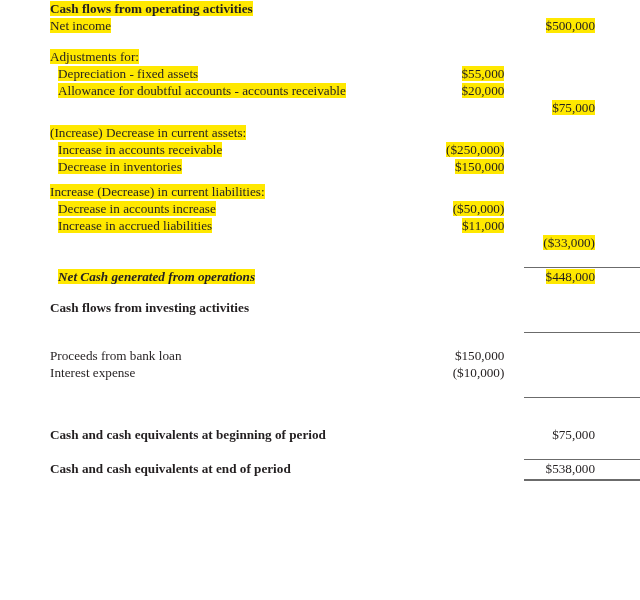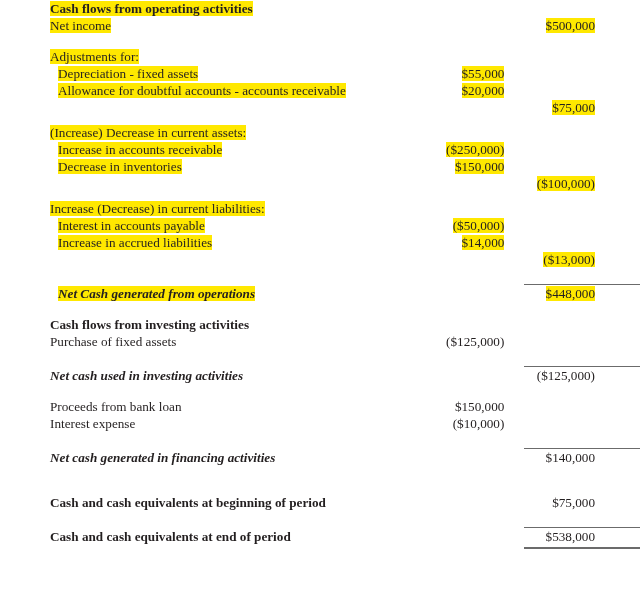--- a/index.html
+++ b/index.html
@@ -144,51 +144,46 @@
       <tr>
         <td class="label indent"><span class="hl">Increase in accounts receivable</span></td>
         <td class="mid"><span class="hl">($250,000)</span></td>
         <td class="right"></td>
       </tr>
       <tr>
         <td class="label indent"><span class="hl">Decrease in inventories</span></td>
         <td class="mid"><span class="hl">$150,000</span></td>
         <td class="right"></td>
       </tr>
+
+      <tr class="gap-sm">
+          <td></td>
+          <td></td>
+          <td></td>
+        </tr>
+
+      <tr>
+        <td class="label"><span class="hl">Increase (Decrease) in current liabilities:</span></td>
+        <td class="mid"></td>
+        <td class="right"></td>
+      </tr>
+      <tr>
+        <td class="label indent"><span class="hl">Decrease in accounts increase</span></td>
+        <td class="mid"><span class="hl">($50,000)</span></td>
+        <td class="right"></td>
+      </tr>
+      <tr>
+        <td class="label indent"><span class="hl">Increase in accrued liabilities</span></td>
+        <td class="mid"><span class="hl">$11,000</span></td>
+        <td class="right"></td>
+      </tr>
       <tr>
         <td class="label"></td>
         <td class="mid"></td>
-        <td class="right"><span class="hl">($100,000)</span></td>
-      </tr>
-
-      <tr class="gap-sm">
-          <td></td>
-          <td></td>
-          <td></td>
-        </tr>
-
-      <tr>
-        <td class="label"><span class="hl">Increase (Decrease) in current liabilities:</span></td>
-        <td class="mid"></td>
-        <td class="right"></td>
-      </tr>
-      <tr>
-        <td class="label indent"><span class="hl">Interest in accounts payable</span></td>
-        <td class="mid"><span class="hl">($50,000)</span></td>
-        <td class="right"></td>
-      </tr>
-      <tr>
-        <td class="label indent"><span class="hl">Increase in accrued liabilities</span></td>
-        <td class="mid"><span class="hl">$14,000</span></td>
-        <td class="right"></td>
-      </tr>
-      <tr>
-        <td class="label"></td>
-        <td class="mid"></td>
-        <td class="right"><span class="hl">($13,000)</span></td>
+        <td class="right"><span class="hl">($33,000)</span></td>
       </tr>
 
       <tr class="gap">
           <td></td>
           <td></td>
           <td></td>
         </tr>
 
       <tr class="rule-row">
         <td></td>
@@ -207,43 +202,33 @@
           <td></td>
           <td></td>
           <td></td>
         </tr>
 
       <tr>
         <td class="label"><span class="b">Cash flows from investing activities</span></td>
         <td class="mid"></td>
         <td class="right"></td>
       </tr>
-      <tr>
-        <td class="label"><span>Purchase of fixed assets</span></td>
-        <td class="mid"><span>($125,000)</span></td>
-        <td class="right"></td>
-      </tr>
 
       <tr class="gap">
           <td></td>
           <td></td>
           <td></td>
         </tr>
 
       <tr class="rule-row">
         <td></td>
         <td></td>
         <td class="rule-cell">
             <span class="rule-seg"></span>
           </td>
-      </tr>
-      <tr>
-        <td class="label"><span class="bi">Net cash used in investing activities</span></td>
-        <td class="mid"></td>
-        <td class="right"><span>($125,000)</span></td>
       </tr>
 
       <tr class="gap">
           <td></td>
           <td></td>
           <td></td>
         </tr>
 
       <tr>
         <td class="label"><span>Proceeds from bank loan</span></td>
@@ -261,25 +246,20 @@
           <td></td>
           <td></td>
         </tr>
 
       <tr class="rule-row">
         <td></td>
         <td></td>
         <td class="rule-cell">
             <span class="rule-seg"></span>
           </td>
-      </tr>
-      <tr>
-        <td class="label"><span class="bi">Net cash generated in financing activities</span></td>
-        <td class="mid"></td>
-        <td class="right"><span>$140,000</span></td>
       </tr>
 
       <tr class="gap">
           <td></td>
           <td></td>
           <td></td>
         </tr>
 
 
       <tr class="gap">

